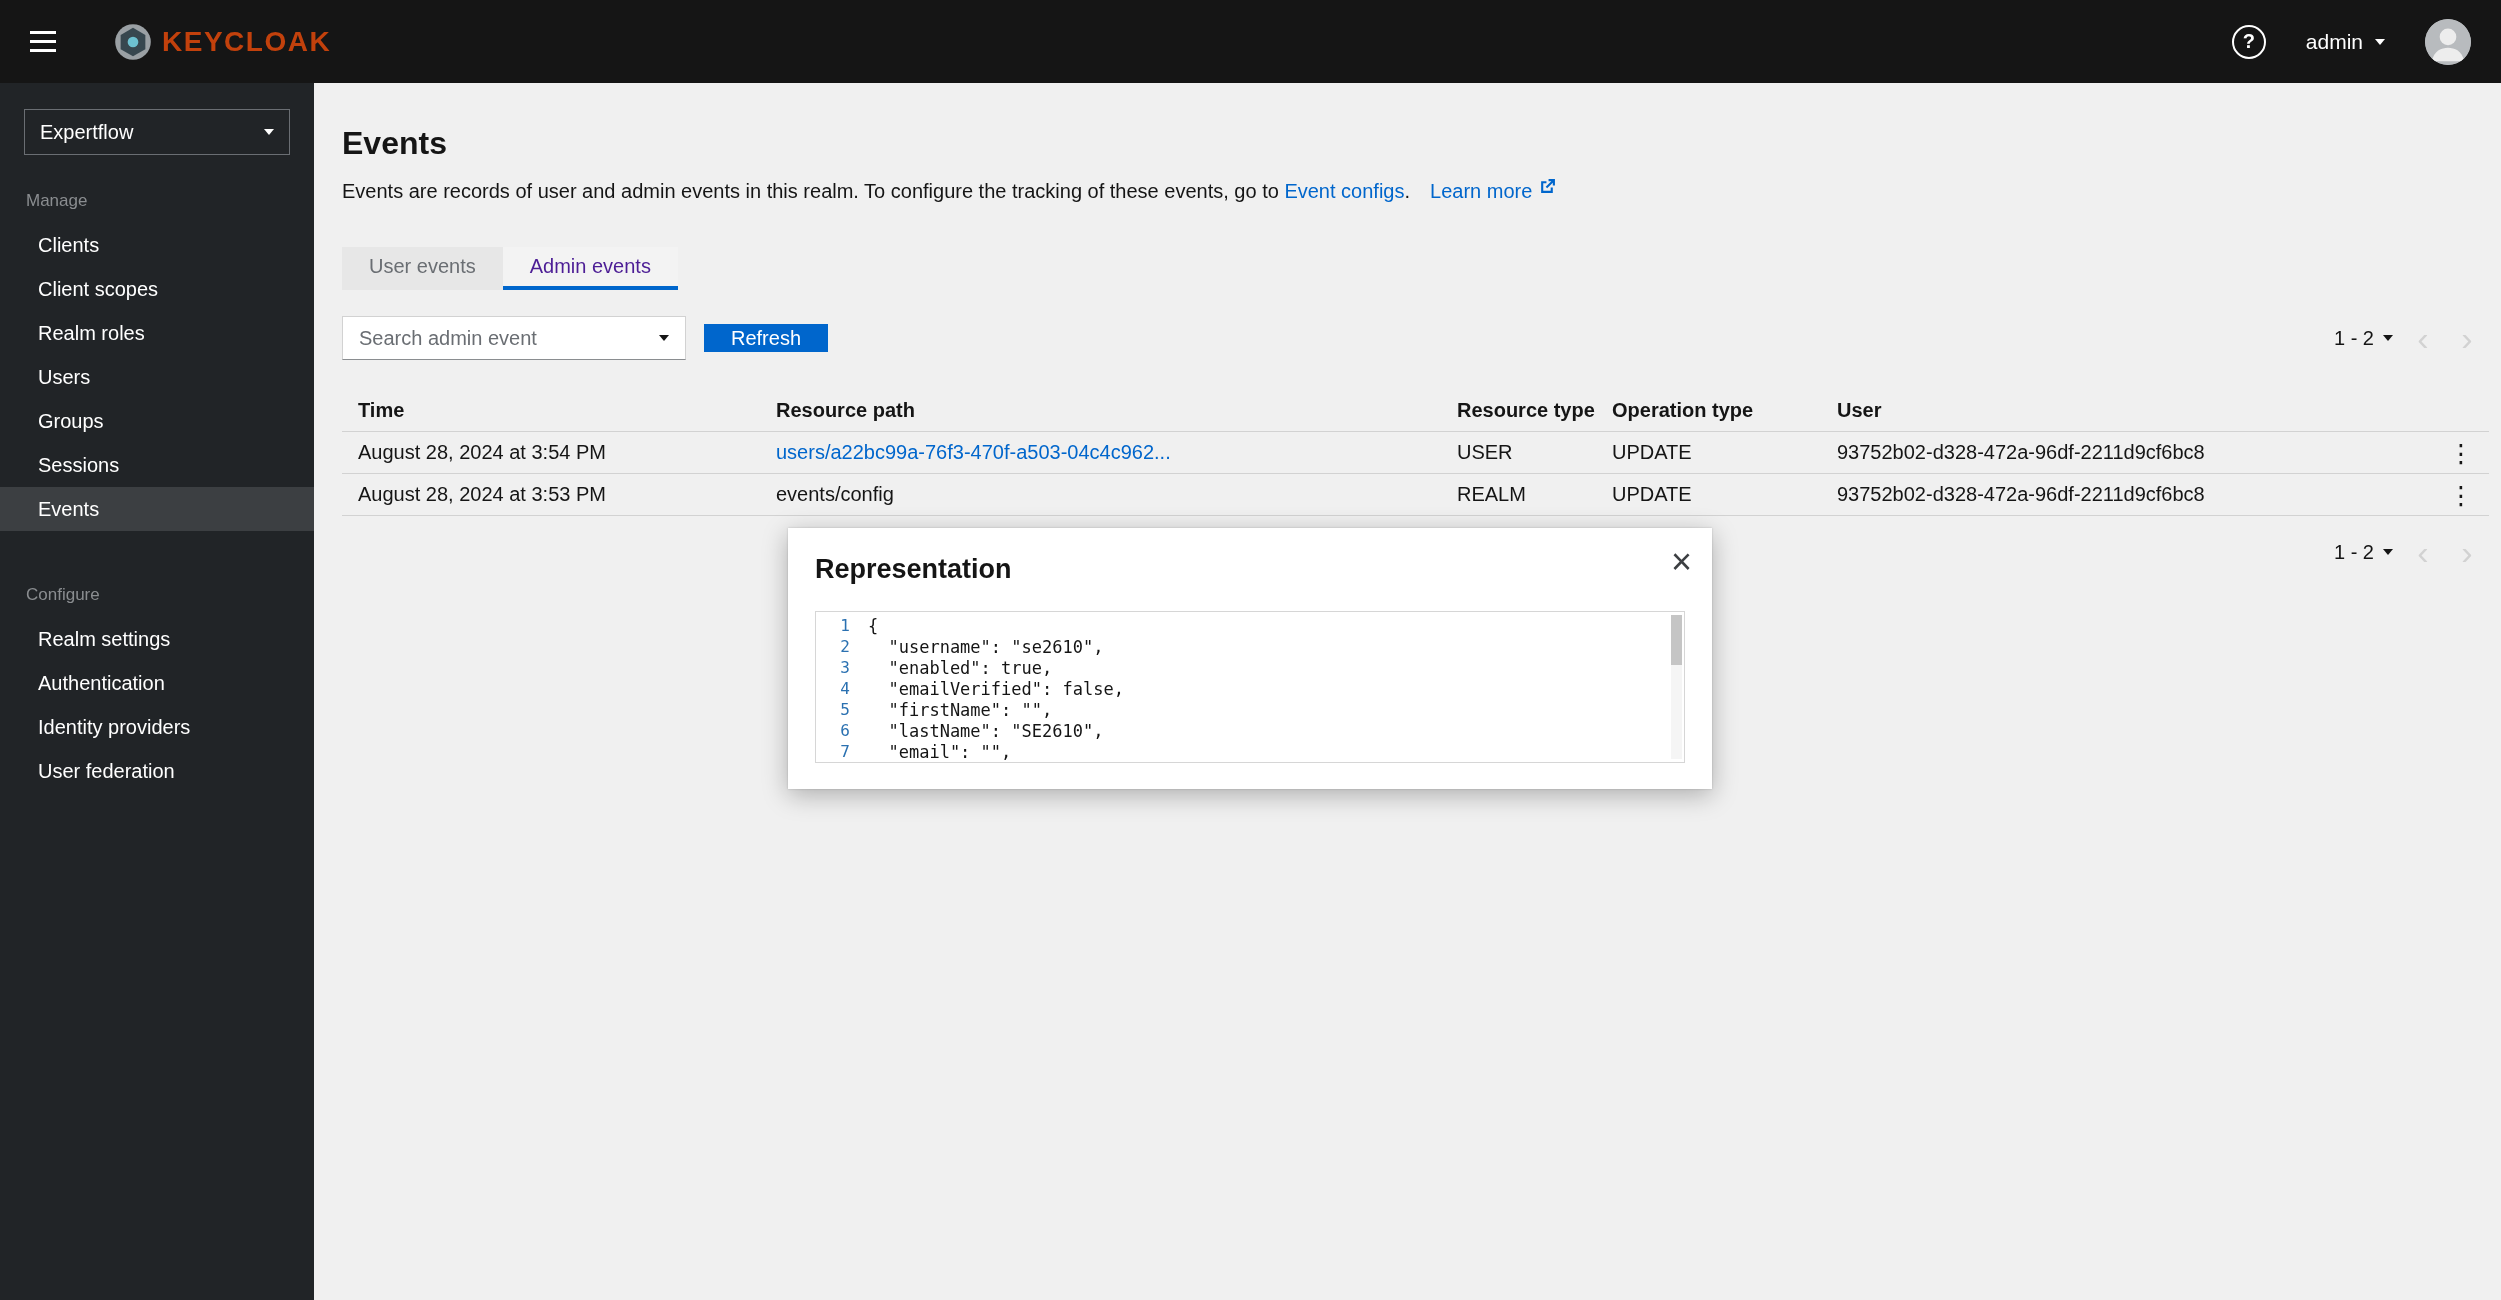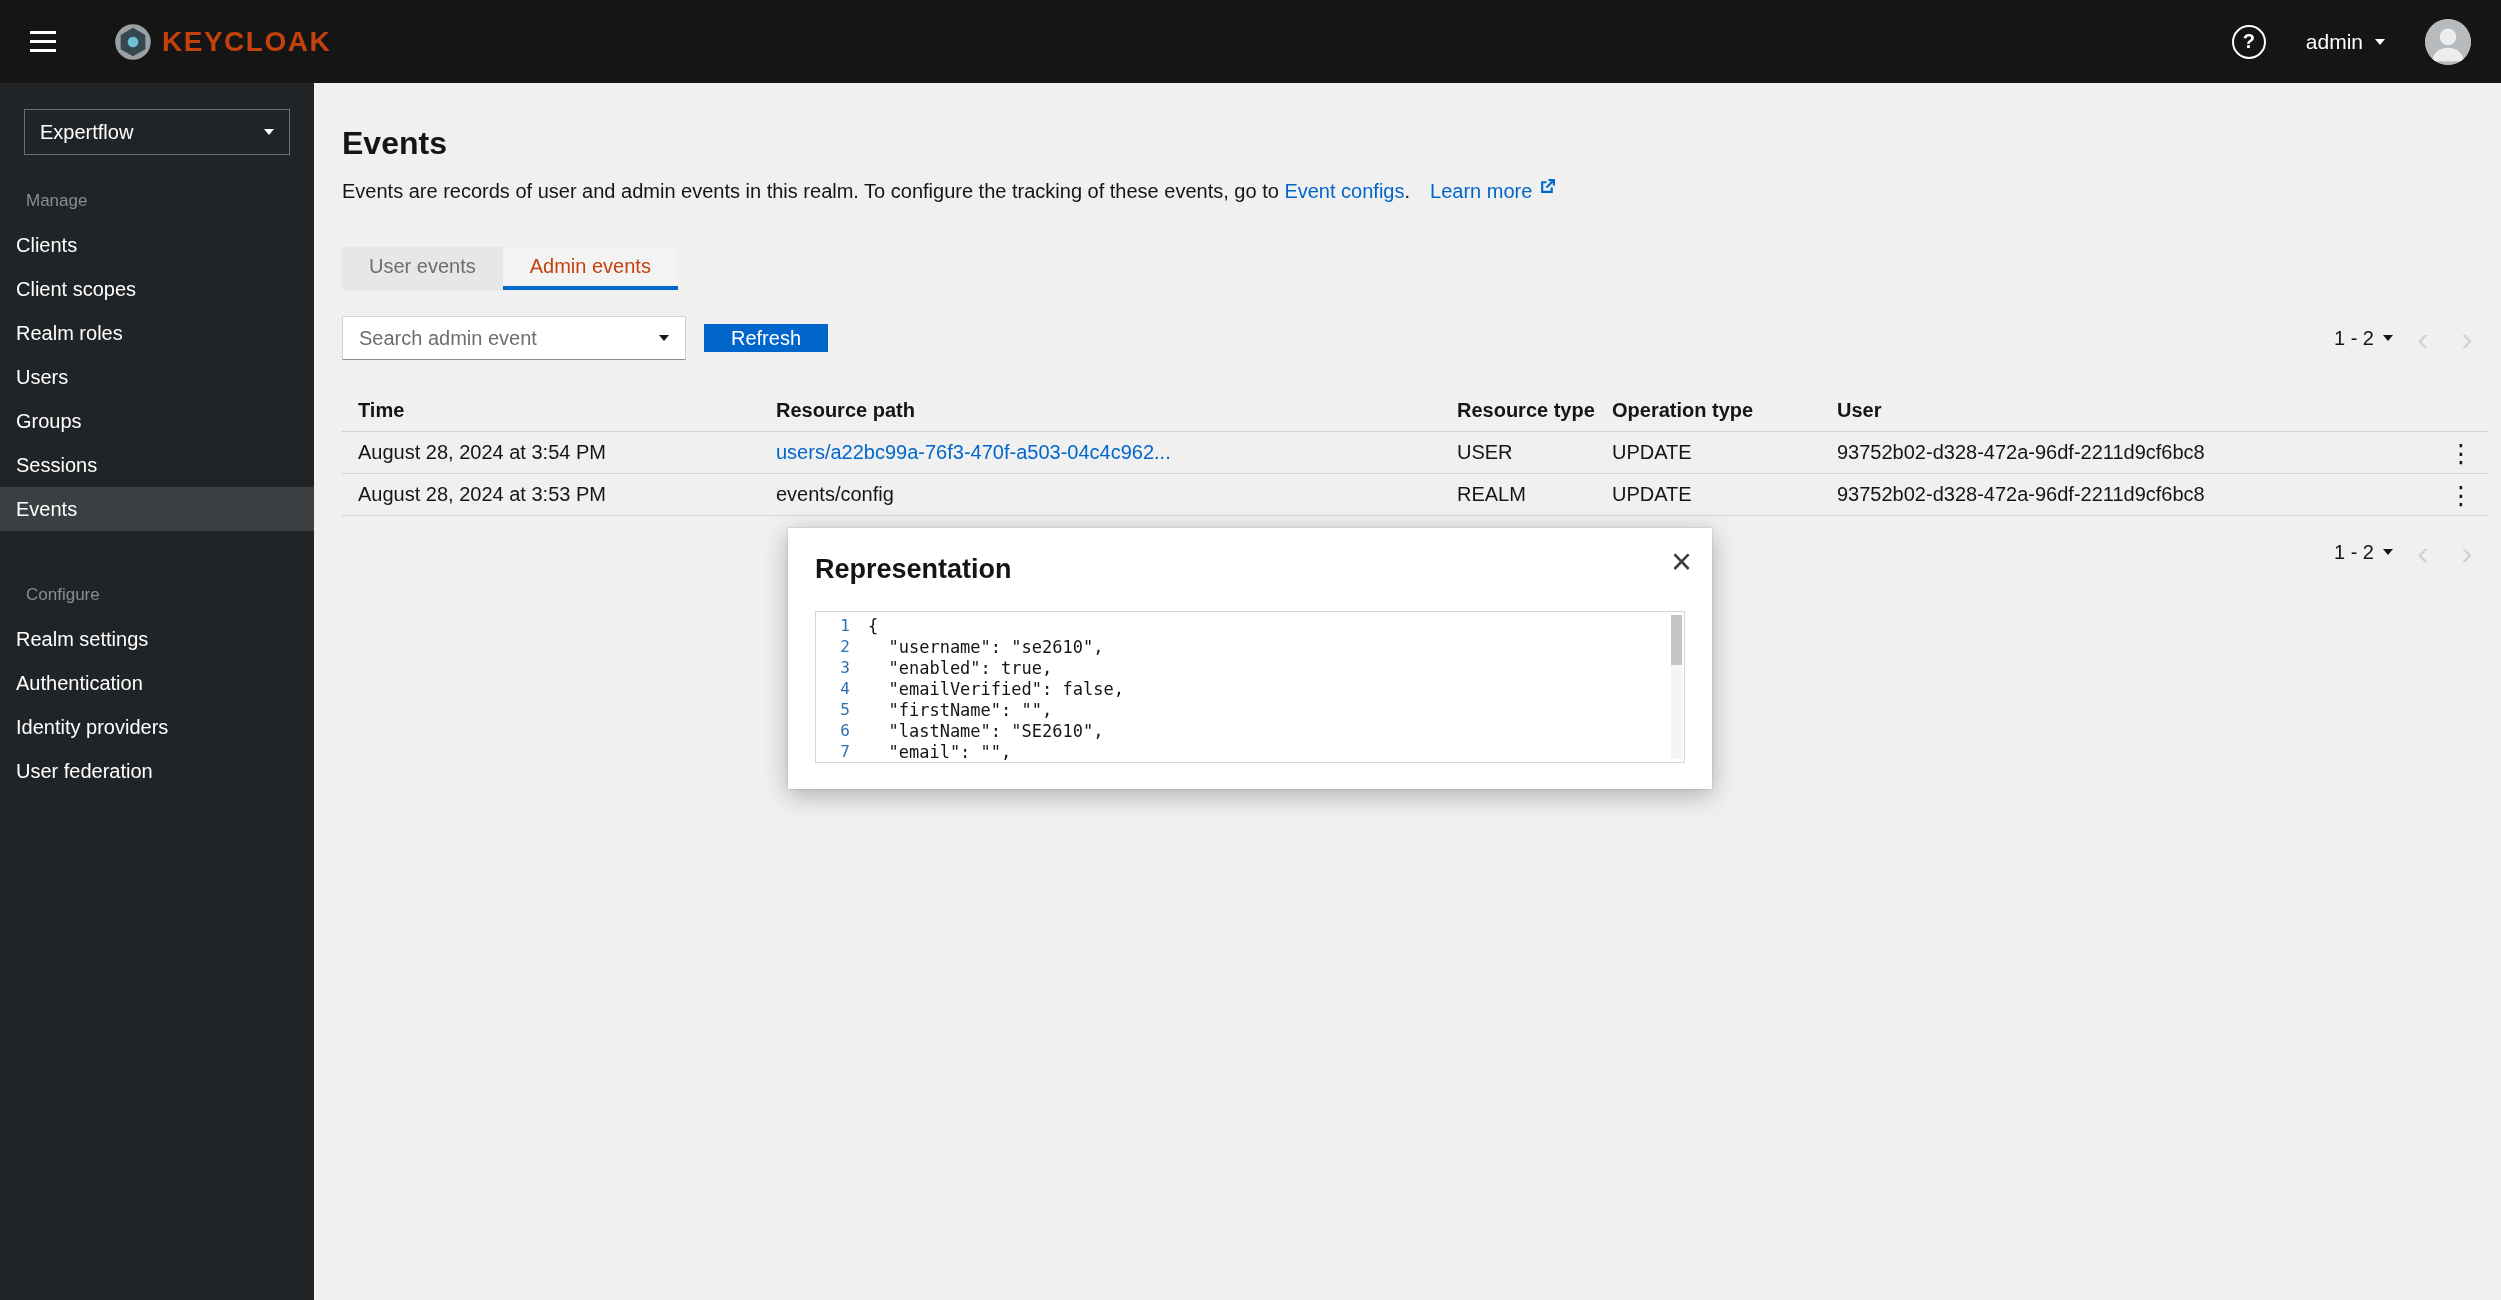--- a/index.html
+++ b/index.html
@@ -48,42 +48,42 @@
     margin: 26px 24px 0 24px; height: 46px;
     border: 1px solid #6a6e73;
     display: flex; align-items: center; justify-content: space-between;
     padding: 0 15px; color: #ffffff; font-size: 20px; cursor: pointer; gap: 11px;
   }
   .nav-section-label {
     margin: 36px 0 12px 26px; font-size: 17px; color: #8a8d90;
   }
   .nav-section-label.second { margin-top: 54px; }
   .nav-item {
-    height: 44px; display: flex; align-items: center; padding-left: 16px;
+    height: 44px; display: flex; align-items: center; padding-left: 38px;
     color: #ffffff; font-size: 20px; cursor: pointer;
   }
   .nav-item.selected { background: #3c3f42; }
 
   
   .content {
     position: absolute; top: 83px; left: 314px; right: 0; bottom: 0;
     padding: 42px 12px 0 28px; background: #f0f0f0;
   }
   .page-title { font-size: 32px; font-weight: bold; color: #151515; }
   .page-desc { margin-top: 16px; font-size: 20px; line-height: 27px; color: #151515; }
   .page-desc a { color: #0066cc; text-decoration: none; cursor: pointer; }
   .learn-more { margin-left: 20px; display: inline-flex; align-items: flex-start; gap: 7px; }
 
   .tabs { margin-top: 42px; display: flex; }
   .tab {
     height: 43px; padding: 0 27px; display: flex; align-items: center;
     font-size: 20px; cursor: pointer; border-bottom: 4px solid transparent;
   }
   .tab.inactive { color: #6a6e73; background: #e7e7e7; }
-  .tab.active { color: #c2410c; background: #f3f3f3; border-bottom-color: #0066cc; }
+  .tab.active { color: #4c1d95; background: #f3f3f3; border-bottom-color: #0066cc; }
 
   .toolbar { margin-top: 26px; display: flex; align-items: center; }
   .search-select {
     width: 344px; height: 44px; background: #ffffff;
     border: 1px solid #d2d2d2; border-bottom-color: #8a8d90;
     display: flex; align-items: center; justify-content: space-between;
     padding: 0 16px; font-size: 20px; color: #6a6e73; cursor: text;
   }
   .search-select .caret { color: #151515; }
   .btn-primary {

